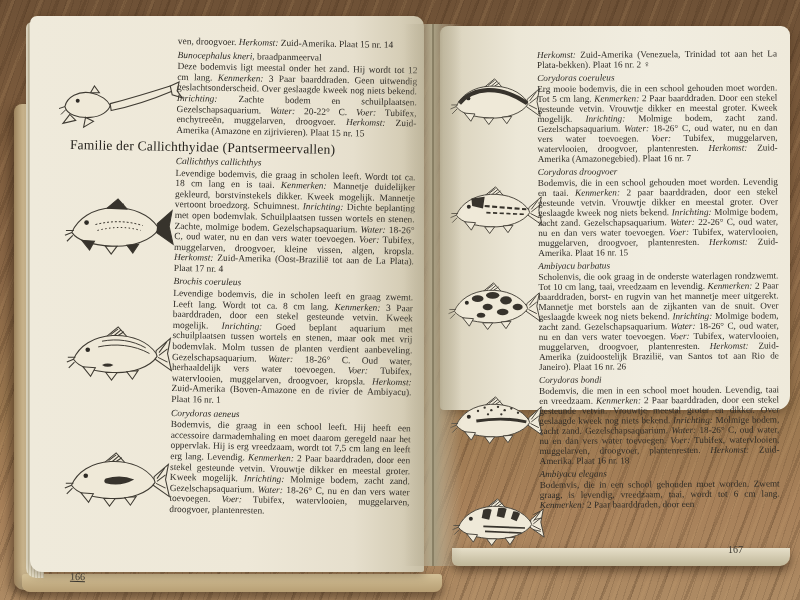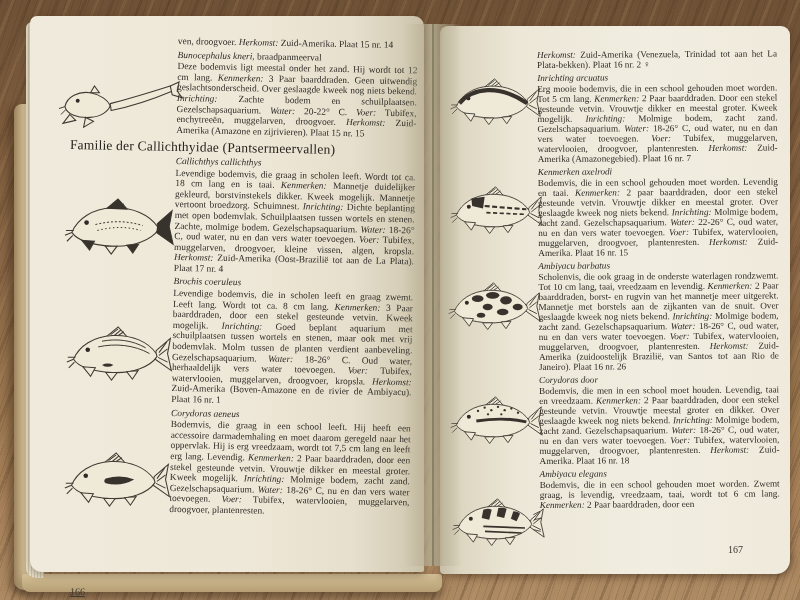--- a/index.html
+++ b/index.html
@@ -11,36 +11,36 @@
       linear-gradient(180deg,#6e5136 0%,#7d5c3d 22%,#8a6746 45%,#9a774f 68%,#a8815a 85%,#ad8a63 100%);
   }
   
   .cover-edge-left{position:absolute;left:14px;top:104px;width:22px;height:486px;background:linear-gradient(90deg,#9c835d,#c9b48c 40%,#d6c29a);border-radius:8px 2px 2px 10px;box-shadow:-4px 4px 10px rgba(35,22,10,.45);}
   .cover-edge-bottom{position:absolute;left:22px;top:574px;width:420px;height:18px;background:linear-gradient(180deg,#d3c097,#b79f74);border-radius:3px 3px 8px 8px;box-shadow:0 6px 12px rgba(35,22,10,.5);}
   .page-stack-left{position:absolute;left:26px;top:22px;width:18px;height:556px;background:repeating-linear-gradient(90deg,#e7e0ca 0 2px,#cfc6aa 2px 3px);border-radius:6px 0 0 10px;}
   .page-stack-right-bottom{position:absolute;left:452px;top:548px;width:338px;height:18px;background:linear-gradient(180deg,#e6dfc9,#bfb698);border-radius:0 0 10px 6px;box-shadow:0 5px 10px rgba(35,22,10,.5);}
   .page{position:absolute;box-shadow:0 3px 8px rgba(40,26,12,.35);}
   .page-left{left:30px;top:16px;width:394px;height:556px;border-radius:7px 10px 2px 12px;
     background:linear-gradient(90deg,#efeadb 0%,#eee8d8 55%,#e6dfcd 82%,#d6ceb7 94%,#c8bfa6 100%),#ece6d6;}
-  .page-right{left:440px;top:26px;width:350px;height:548px;border-radius:8px 9px 14px 4px;
+  .page-right{left:440px;top:26px;width:350px;height:384px;border-radius:8px 9px 14px 4px;
     background:linear-gradient(90deg,#c7bfa7 0%,#ddd6c1 6%,#ece7d7 22%,#f1ede0 60%,#efeadb 100%),#eee9da;}
   .gutter{position:absolute;left:404px;top:24px;width:58px;height:542px;
     background:linear-gradient(90deg,rgba(220,212,192,0) 0%,rgba(185,176,150,.55) 32%,#b0a68a 47%,#a89e82 52%,rgba(185,176,150,.55) 68%,rgba(233,227,211,0) 100%);}
   .gutter .crease{position:absolute;left:28px;top:0;width:2px;height:100%;background:rgba(110,100,75,.55);}
   
   .textcol{position:absolute;color:#2e2b26;text-align:justify;}
   .page-left .textcol{left:148px;top:20px;width:240px;font-size:9.4px;line-height:10.6px;transform:rotate(1.05deg);transform-origin:top left;}
   .page-right .textcol{left:97px;top:24px;width:240px;font-size:9.2px;line-height:10px;transform:rotate(-0.35deg);transform-origin:top left;}
   p.cont,p.species-body{margin:0;}
   .species{margin-top:3px;}
   .species-name{font-style:italic;margin-bottom:1px;}
   .species-name .suffix{font-style:normal;}
   h2.family{font-size:13.5px;font-weight:normal;letter-spacing:.2px;margin:7px 0 3px -106px;white-space:nowrap;color:#27241f;}
   .pagenum{position:absolute;font-size:10px;color:#3a362f;}
-  .page-left .pagenum{left:40px;top:570px;transform:rotate(1deg);text-decoration:underline;}
+  .page-left .pagenum{left:40px;top:555px;transform:rotate(1deg);text-decoration:underline;}
   .page-right .pagenum{left:288px;top:518px;}
   
   .fish{position:absolute;}
   .fish svg{display:block;width:100%;height:auto;}
   .mark{fill:#37332c;stroke:none;}
   .markline{stroke:#37332c;fill:none;}
   .hidden-defs{position:absolute;width:0;height:0;overflow:hidden;}
 </style>
 </head>
 <body>
@@ -195,36 +195,36 @@
         <path class="mark" d="M76 16 q6 0 8 3 l-4 9 l-7 -3 z"></path>
         <path class="markline" stroke-width="2" d="M40 34 L90 36 M42 40 L86 42"></path>
         <path class="markline" d="M100 20 L108 16 M101 26 L110 24 M100 38 L109 40"></path>
       </svg>
     </div>
 
     <div class="textcol">
       <p class="cont"><i>Herkomst:</i> Zuid-Amerika (Venezuela, Trinidad tot aan het La Plata-bekken). Plaat 16 nr. 2 ♀</p>
 
       <div class="species">
-        <div class="species-name"><i>Inrichting arcuatus</i></div>
+        <div class="species-name"><i>Corydoras coeruleus</i></div>
         <p class="species-body">Erg mooie bodemvis, die in een school gehouden moet worden. Tot 5 cm lang. <i>Kenmerken:</i> 2 Paar baarddraden. Door een stekel gesteunde vetvin. Vrouwtje dikker en meestal groter. Kweek mogelijk. <i>Inrichting:</i> Molmige bodem, zacht zand. Gezelschapsaquarium. <i>Water:</i> 18-26° C, oud water, nu en dan vers water toevoegen. <i>Voer:</i> Tubifex, muggelarven, watervlooien, droogvoer, plantenresten. <i>Herkomst:</i> Zuid-Amerika (Amazonegebied). Plaat 16 nr. 7</p>
       </div>
 
       <div class="species">
-        <div class="species-name"><i>Kenmerken axelrodi</i></div>
+        <div class="species-name"><i>Corydoras droogvoer</i></div>
         <p class="species-body">Bodemvis, die in een school gehouden moet worden. Levendig en taai. <i>Kenmerken:</i> 2 paar baarddraden, door een stekel gesteunde vetvin. Vrouwtje dikker en meestal groter. Over geslaagde kweek nog niets bekend. <i>Inrichting:</i> Molmige bodem, zacht zand. Gezelschapsaquarium. <i>Water:</i> 22-26° C, oud water, nu en dan vers water toevoegen. <i>Voer:</i> Tubifex, watervlooien, muggelarven, droogvoer, plantenresten. <i>Herkomst:</i> Zuid-Amerika. Plaat 16 nr. 15</p>
       </div>
 
       <div class="species">
         <div class="species-name"><i>Ambiyacu barbatus</i></div>
         <p class="species-body">Scholenvis, die ook graag in de onderste waterlagen rondzwemt. Tot 10 cm lang, taai, vreedzaam en levendig. <i>Kenmerken:</i> 2 Paar baarddraden, borst- en rugvin van het mannetje meer uitgerekt. Mannetje met borstels aan de zijkanten van de snuit. Over geslaagde kweek nog niets bekend. <i>Inrichting:</i> Molmige bodem, zacht zand. Gezelschapsaquarium. <i>Water:</i> 18-26° C, oud water, nu en dan vers water toevoegen. <i>Voer:</i> Tubifex, watervlooien, muggelarven, droogvoer, plantenresten. <i>Herkomst:</i> Zuid-Amerika (zuidoostelijk Brazilië, van Santos tot aan Rio de Janeiro). Plaat 16 nr. 26</p>
       </div>
 
       <div class="species">
-        <div class="species-name"><i>Corydoras door</i></div>
+        <div class="species-name"><i>Corydoras bondi</i></div>
         <p class="species-body">Bodemvis, die men in een school moet houden. Levendig, taai en vreedzaam. <i>Kenmerken:</i> 2 Paar baarddraden, door een stekel gesteunde vetvin. Vrouwtje meestal groter en dikker. Over geslaagde kweek nog niets bekend. <i>Inrichting:</i> Molmige bodem, zacht zand. Gezelschapsaquarium. <i>Water:</i> 18-26° C, oud water, nu en dan vers water toevoegen. <i>Voer:</i> Tubifex, watervlooien, muggelarven, droogvoer, plantenresten. <i>Herkomst:</i> Zuid-Amerika. Plaat 16 nr. 18</p>
       </div>
 
       <div class="species">
         <div class="species-name"><i>Ambiyacu elegans</i></div>
         <p class="species-body">Bodemvis, die in een school gehouden moet worden. Zwemt graag, is levendig, vreedzaam, taai, wordt tot 6 cm lang. <i>Kenmerken:</i> 2 Paar baarddraden, door een</p>
       </div>
     </div>
 
     <div class="pagenum">167</div>

